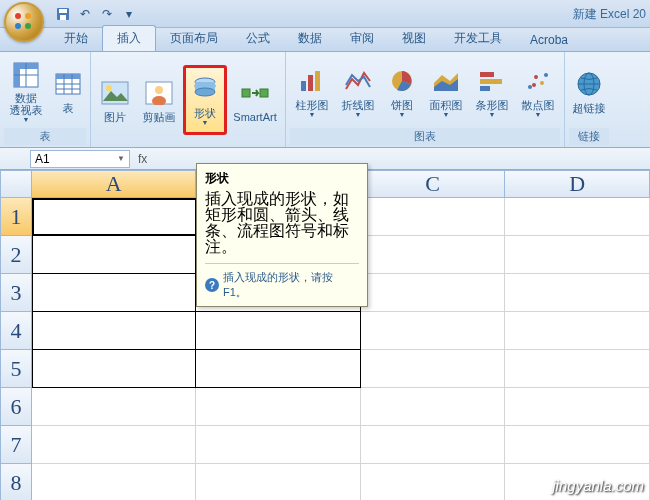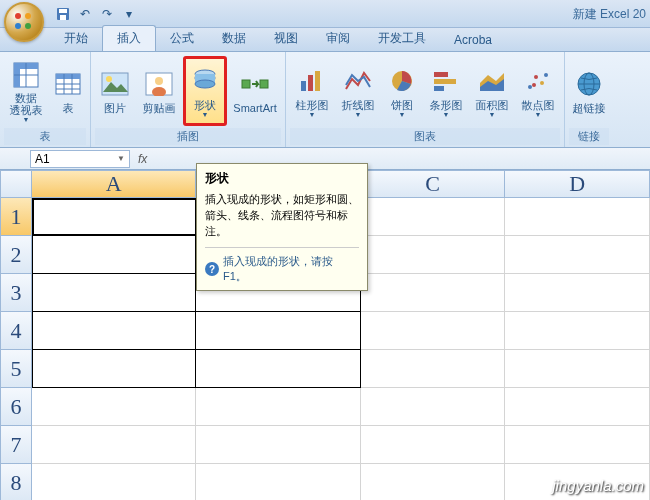--- a/index.html
+++ b/index.html
@@ -24,25 +24,25 @@
     .big-btn { display: flex; flex-direction: column; align-items: center; justify-content: center; width: 44px; height: 70px; padding: 2px; cursor: pointer; border: 1px solid transparent; border-radius: 3px; }
     .big-btn .icon { width: 32px; height: 32px; display: flex; align-items: center; justify-content: center; }
     .big-btn .lbl { font-size: 11px; color: #2a5a8a; text-align: center; line-height: 12px; margin-top: 2px; }
     .dropdown-arrow { font-size: 7px; color: #2a5a8a; }
     
     .highlight-red { border: 3px solid #e02020 !important; background: linear-gradient(#fff4d4, #ffe08a); }
     
     .namebox-row { height: 22px; background: linear-gradient(#f0f5fb, #e0ebf6); border-bottom: 1px solid #8faed0; display: flex; align-items: center; }
     .namebox { width: 100px; height: 18px; background: #fff; border: 1px solid #9db8d8; margin-left: 30px; font-size: 12px; padding: 0 4px; display: flex; align-items: center; justify-content: space-between; }
     .fx-area { display: flex; align-items: center; margin-left: 8px; gap: 6px; }
-    .fx-icon { font-style: italic; color: #5a5a5a; font-size: 12px; }
+    .fx-icon { color: #5a5a5a; font-size: 12px; }
     
     .tooltip { position: absolute; top: 163px; left: 196px; width: 172px; background: #fffff0; border: 1px solid #8a8a6a; padding: 6px 8px; box-shadow: 2px 2px 4px rgba(0,0,0,0.2); z-index: 50; }
     .tooltip-title { font-weight: bold; font-size: 12px; margin-bottom: 4px; }
-    .tooltip-desc { font-size: 11px; line-height: 16px; margin-bottom: 8px; }
+    .tooltip-desc { font-size: 16px; line-height: 16px; margin-bottom: 8px; }
     .tooltip-help { font-size: 11px; color: #2a5a8a; display: flex; align-items: center; gap: 4px; border-top: 1px solid #ccc; padding-top: 6px; }
     .help-icon { width: 14px; height: 14px; border-radius: 50%; background: #3a7ac0; color: #fff; display: inline-flex; align-items: center; justify-content: center; font-size: 10px; font-weight: bold; }
     
     .sheet-area { position: relative; }
     .colhdr-row { display: flex; height: 28px; }
     .corner { width: 32px; background: linear-gradient(#f4f8fd, #dce8f5); border: 1px solid #9db8d8; }
     .colhdr { background: linear-gradient(#f4f8fd, #dce8f5); border: 1px solid #9db8d8; border-left: none; display: flex; align-items: center; justify-content: center; font-size: 22px; font-family: "Times New Roman", serif; color: #2a4a7a; }
     .rowhdr { width: 32px; background: linear-gradient(#f4f8fd, #dce8f5); border: 1px solid #9db8d8; border-top: none; display: flex; align-items: center; justify-content: center; font-size: 22px; font-family: "Times New Roman", serif; color: #2a4a7a; }
     .rowhdr.active, .colhdr.active { background: linear-gradient(#fde8b8, #f8c868); }
     .cell { border-right: 1px solid #d4d4d4; border-bottom: 1px solid #d4d4d4; background: #fff; }
@@ -79,24 +79,25 @@
     <span class="qat-btn">↶</span>
     <span class="qat-btn">↷</span>
     <span class="qat-btn">▾</span>
   </div>
   <div class="title-text">新建 Excel 20</div>
 </div>
 
 <div class="tabs">
   <div class="tab">开始</div>
   <div class="tab active">插入</div>
+  <div class="tab">页面布局</div>
   <div class="tab">公式</div>
   <div class="tab">数据</div>
+  <div class="tab">审阅</div>
   <div class="tab">视图</div>
-  <div class="tab">审阅</div>
   <div class="tab">开发工具</div>
   <div class="tab">Acroba</div>
 </div>
 
 <div class="ribbon">
   <div class="group">
     <div class="group-body">
       <div class="big-btn">
         <div class="icon">
             <svg width="28" height="28">
@@ -166,21 +167,20 @@
         <div class="icon">
             <svg width="30" height="24">
               <rect x="2" y="8" width="8" height="8" fill="#5aa850" stroke="#3a7a30"></rect>
               <path d="M12 12 L18 12 L16 9 M18 12 L16 15" stroke="#3a7a30" fill="none" stroke-width="2"></path>
               <rect x="20" y="8" width="8" height="8" fill="#5aa850" stroke="#3a7a30"></rect>
             </svg>
           </div>
         <div class="lbl">SmartArt</div>
       </div>
     </div>
-    <div class="group-label">插图</div>
   </div>
 
   <div class="group">
     <div class="group-body">
       <div class="big-btn">
         <div class="icon">
             <svg width="28" height="24">
               <rect x="3" y="12" width="5" height="10" fill="#4a7ab8"></rect>
               <rect x="10" y="6" width="5" height="16" fill="#c04a4a"></rect>
               <rect x="17" y="2" width="5" height="20" fill="#d8a840"></rect>
@@ -206,36 +206,36 @@
               <path d="M13 12 L13 2 A10 10 0 0 1 22 15 Z" fill="#c04a4a"></path>
               <path d="M13 12 L22 15 A10 10 0 0 1 8 21 Z" fill="#4a7ab8"></path>
             </svg>
           </div>
         <div class="lbl">饼图</div>
         <span class="dropdown-arrow">▼</span>
       </div>
       <div class="big-btn">
         <div class="icon">
             <svg width="28" height="24">
+              <path d="M2 22 L2 14 L10 6 L18 12 L26 4 L26 22 Z" fill="#d8a840"></path>
+              <path d="M2 22 L2 18 L10 12 L18 16 L26 10 L26 22 Z" fill="#4a7ab8"></path>
+            </svg>
+          </div>
+        <div class="lbl">面积图</div>
+        <span class="dropdown-arrow">▼</span>
+      </div>
+      <div class="big-btn">
+        <div class="icon">
+            <svg width="28" height="24">
               <rect x="2" y="3" width="14" height="5" fill="#c04a4a"></rect>
               <rect x="2" y="10" width="22" height="5" fill="#d8a840"></rect>
               <rect x="2" y="17" width="10" height="5" fill="#4a7ab8"></rect>
             </svg>
           </div>
         <div class="lbl">条形图</div>
-        <span class="dropdown-arrow">▼</span>
-      </div>
-      <div class="big-btn">
-        <div class="icon">
-            <svg width="28" height="24">
-              <path d="M2 22 L2 14 L10 6 L18 12 L26 4 L26 22 Z" fill="#d8a840"></path>
-              <path d="M2 22 L2 18 L10 12 L18 16 L26 10 L26 22 Z" fill="#4a7ab8"></path>
-            </svg>
-          </div>
-        <div class="lbl">面积图</div>
         <span class="dropdown-arrow">▼</span>
       </div>
       <div class="big-btn">
         <div class="icon">
             <svg width="28" height="24">
               <circle cx="6" cy="18" r="2" fill="#4a7ab8"></circle>
               <circle cx="12" cy="8" r="2" fill="#c04a4a"></circle>
               <circle cx="18" cy="14" r="2" fill="#d8a840"></circle>
               <circle cx="22" cy="6" r="2" fill="#4a7ab8"></circle>
               <circle cx="10" cy="16" r="2" fill="#c04a4a"></circle>

